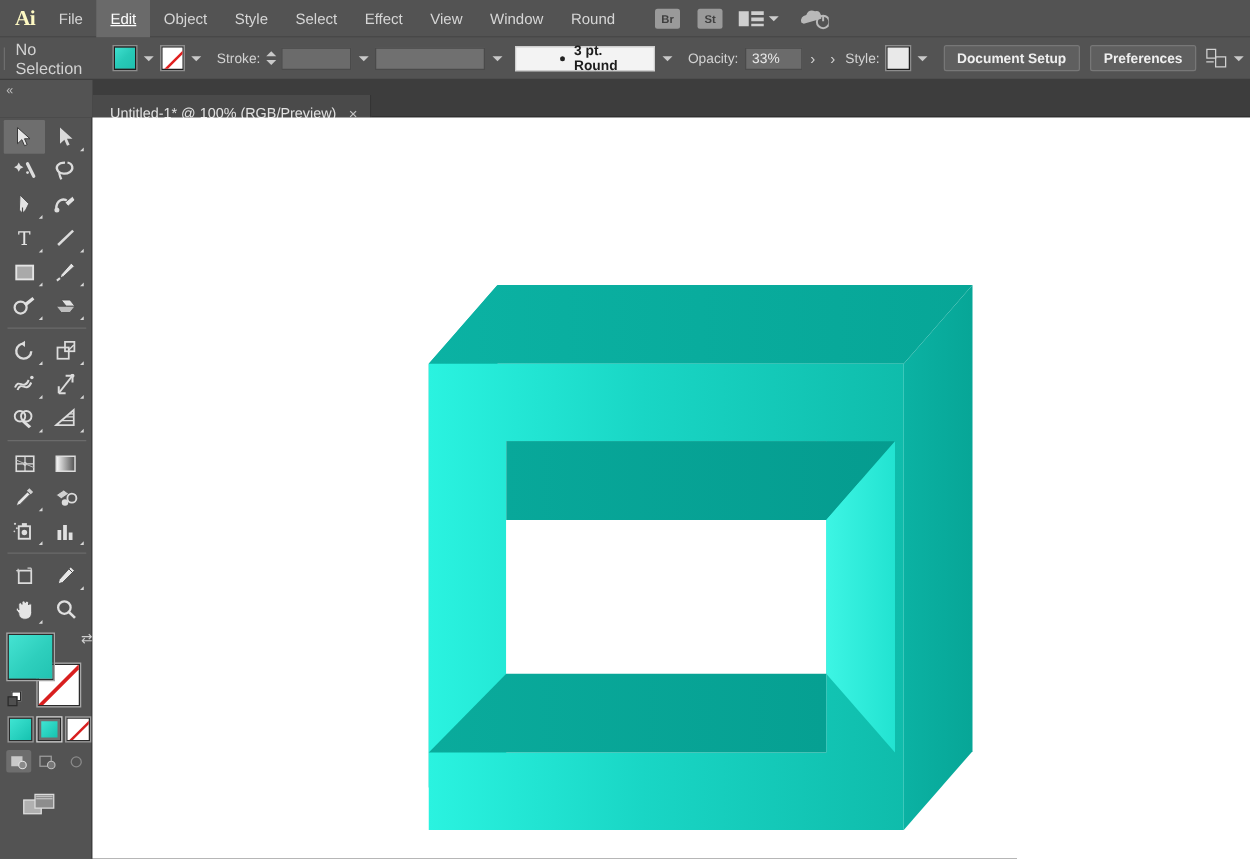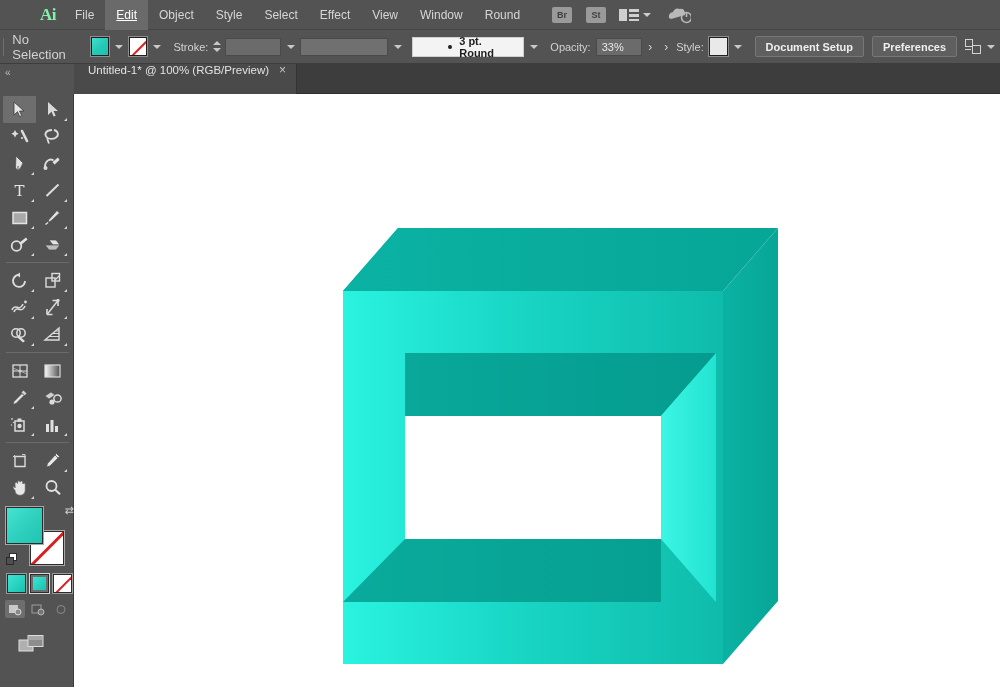--- a/index.html
+++ b/index.html
@@ -13,21 +13,21 @@
 
   
   .menubar{
     position:absolute; left:0; top:0; width:1000px; height:30px;
     background:#535353; display:flex; align-items:center;
     border-bottom:1px solid #454545;
   }
   .ai-logo{
     width:36px; height:30px; display:flex; align-items:center; justify-content:center;
     font-family:"Liberation Serif", serif; font-weight:bold; font-size:17px;
-    color:#86efac; letter-spacing:-0.5px; padding-left:4px;margin-left:28px;
+    color:#fef9c3; letter-spacing:-0.5px; padding-left:4px;
   }
   .menu-item{
     height:30px; padding:0 11px; display:flex; align-items:center;
     font-size:12px; color:#d6d6d6; cursor:default; white-space:nowrap;
   }
   .menu-item.active{ background:#6a6a6a; color:#fff;text-decoration:underline; }
   .menu-sep{ width:14px; }
   .mb-badge{
     width:20px; height:16px; border-radius:2px; background:#9a9a9a; color:#3f3f3f;
     font-size:9px; font-weight:bold; display:flex; align-items:center; justify-content:center;
@@ -99,22 +99,22 @@
   .tabbar{
     position:absolute; left:0; top:64px; width:1000px; height:30px;
     background:#3d3d3d; border-bottom:1px solid #2d2d2d;
   }
   .panel-collapse{
     position:absolute; left:0; top:64px; width:74px; height:30px; background:#535353;
     display:flex; align-items:flex-start; justify-content:flex-start; padding:3px 0 0 5px;
   }
   .collapse-arrows{ font-size:10px; color:#bdbdbd; letter-spacing:-1px; }
   .doc-tab{
-    position:absolute; left:74px; top:64px; height:30px;
-    background:#4a4a4a; display:flex; gap:10px;
+    position:absolute; left:74px; top:76px; height:30px;
+    background:#4a4a4a; display:flex; align-items:center; gap:10px;
     padding:0 10px 0 14px; border-right:1px solid #343434;
     font-size:11.5px; color:#e2e2e2; white-space:nowrap;
   }
   .tab-close{ font-size:12px; color:#c5c5c5; line-height:1; }
 
   
   .toolbar{
     position:absolute; left:0; top:94px; width:74px; height:593px;
     background:#535353; border-right:1px solid #3a3a3a;
     padding-top:2px;

